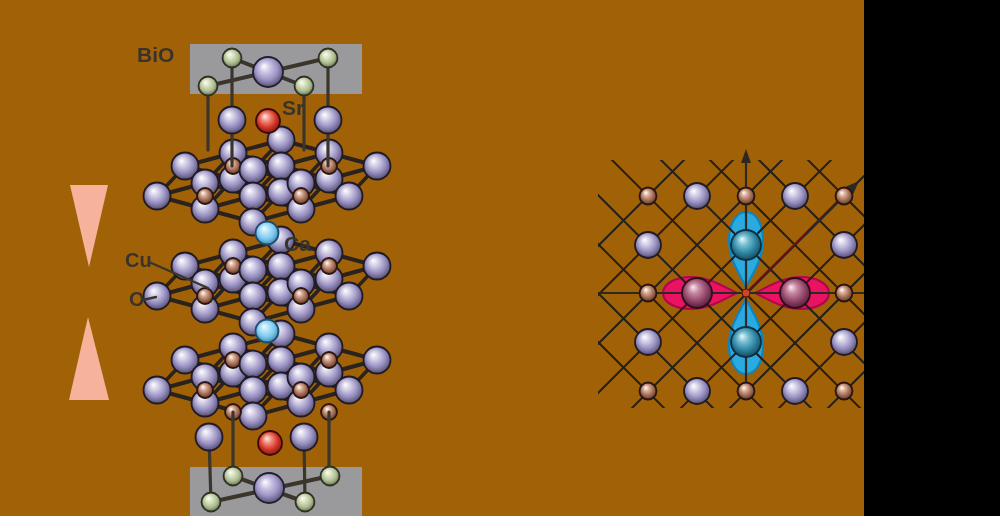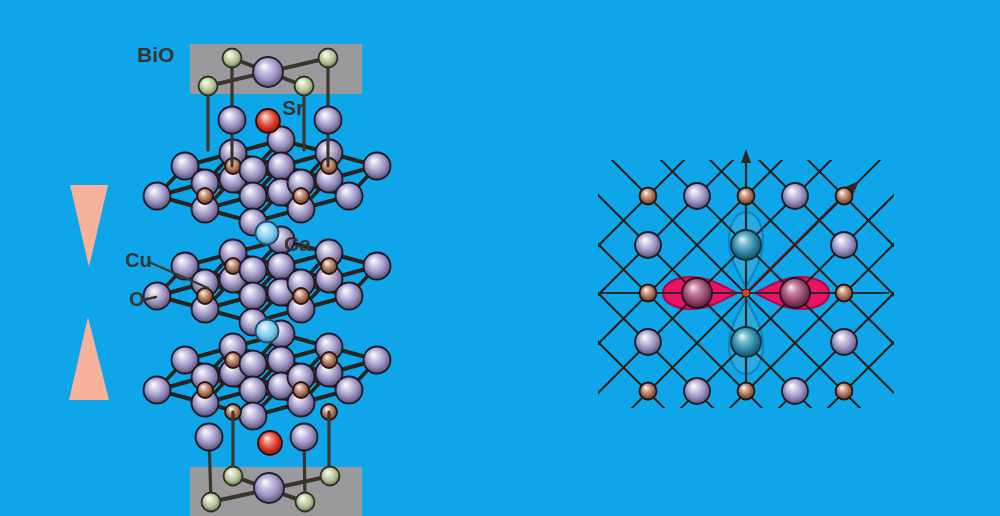--- a/index.html
+++ b/index.html
@@ -1,16 +1,16 @@
 <!DOCTYPE html>
 <html><head>
 <meta charset="utf-8">
 <style>
   html,body{margin:0;padding:0;background:#000;}
-  .canvas{position:relative;width:1000px;height:516px;background:#0ea5e9;overflow:hidden;}
+  .canvas{position:relative;width:864px;height:516px;background:#a16207;overflow:hidden;}
   svg{display:block;}
   text.fig-label{font-family:"Liberation Sans",sans-serif;font-weight:bold;font-size:21px;}
   text.fig-label.small{font-size:20px;}
 </style>
 </head>
 <body>
 
 <div class="canvas">
   <svg id="fig" width="1000" height="516" viewBox="0 0 1000 516">
     <g id="render-root">

